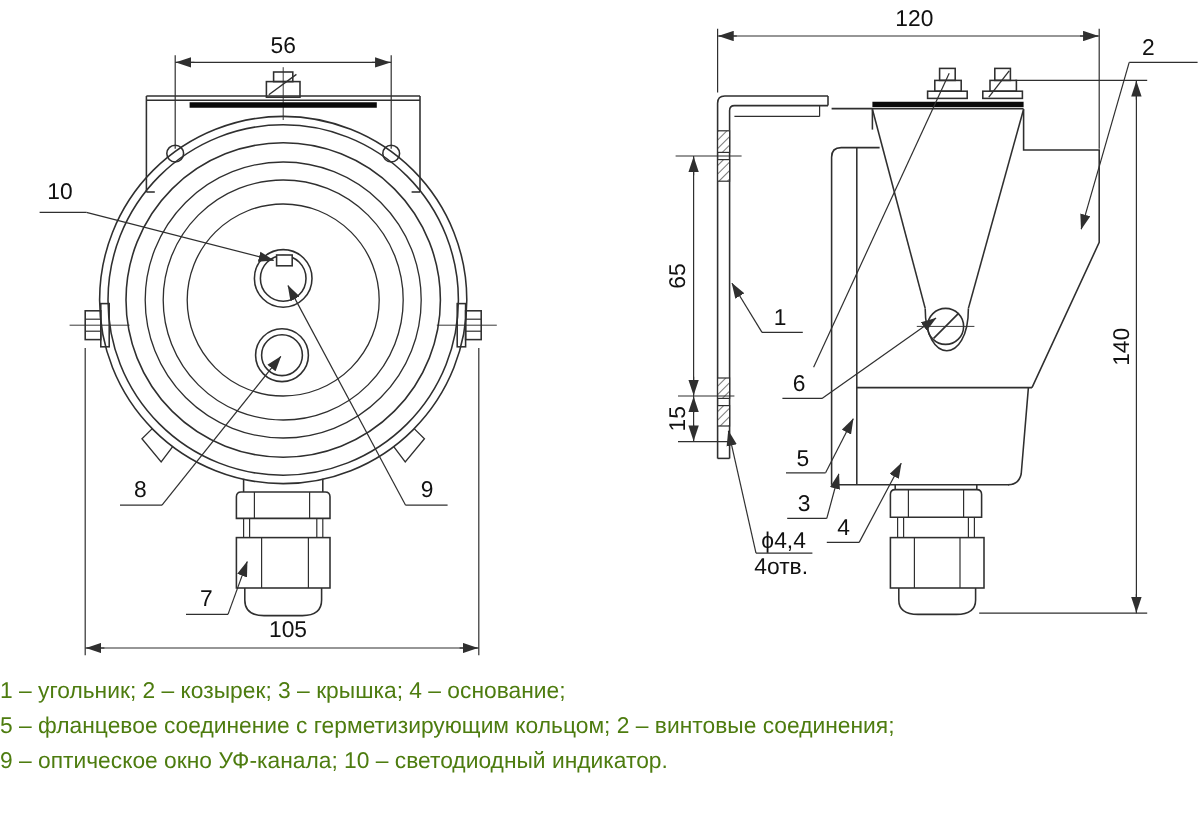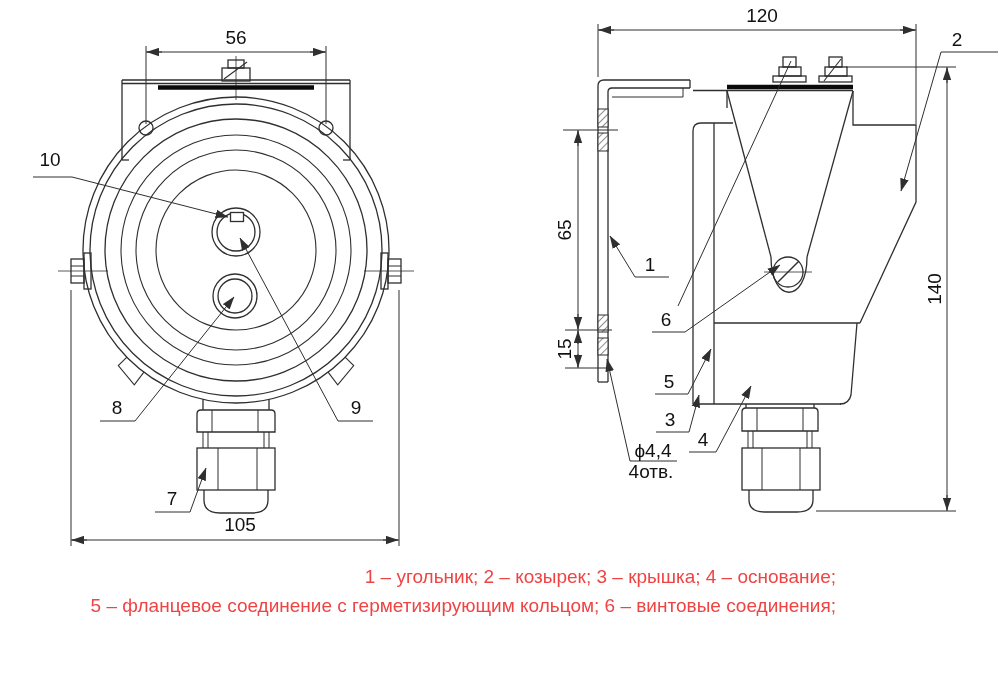--- a/index.html
+++ b/index.html
@@ -1,21 +1,21 @@
 <!DOCTYPE html>
 <html><head>
 <meta charset="utf-8">
 <style>
   html,body{margin:0;padding:0;background:#ffffff;}
   .page{position:relative;width:1000px;height:694px;background:#fff;overflow:hidden;
         font-family:"Liberation Sans",sans-serif;color:#111;}
   svg{position:absolute;left:0;top:0;}
   svg text{font-family:"Liberation Sans",sans-serif;font-size:19px;fill:#111;}
-  .legend{position:absolute;left:0;top:562px;width:836px;text-align:right;
-          font-size:19px;line-height:29px;color:#ef4444;}
+  .legend{position:absolute;left:0;top:562px;width:836px;text-align:left;
+          font-size:19px;line-height:29px;color:#4d7c0f;}
   .legend p{margin:0;}
 </style>
 </head>
 <body>
 
 <div class="page">
 
 <svg width="1000" height="560" viewBox="0 0 1000 560">
   <defs>
     <marker id="arw" viewBox="0 0 12 8" refX="11.5" refY="4" markerWidth="13" markerHeight="9" orient="auto" markerUnits="userSpaceOnUse">
@@ -269,16 +269,17 @@
       <line x1="652" y1="332" x2="685" y2="332"></line>
       <line x1="685" y1="332" x2="780" y2="265" marker-end="url(#arw)"></line>
       <line x1="678" y1="306" x2="791" y2="61"></line>
       <text x="666" y="326" text-anchor="middle" stroke="none">6</text>
     </g>
   </g>
 </svg>
 
   <div class="legend">
     <p>1 – угольник; 2 – козырек; 3 – крышка; 4 – основание;</p>
-    <p>5 – фланцевое соединение с герметизирующим кольцом; 6 – винтовые соединения;</p>
+    <p>5 – фланцевое соединение с герметизирующим кольцом; 2 – винтовые соединения;</p>
+    <p>9 – оптическое окно УФ-канала; 10 – светодиодный индикатор.</p>
   </div>
 
 </div>
 
 </body></html>

